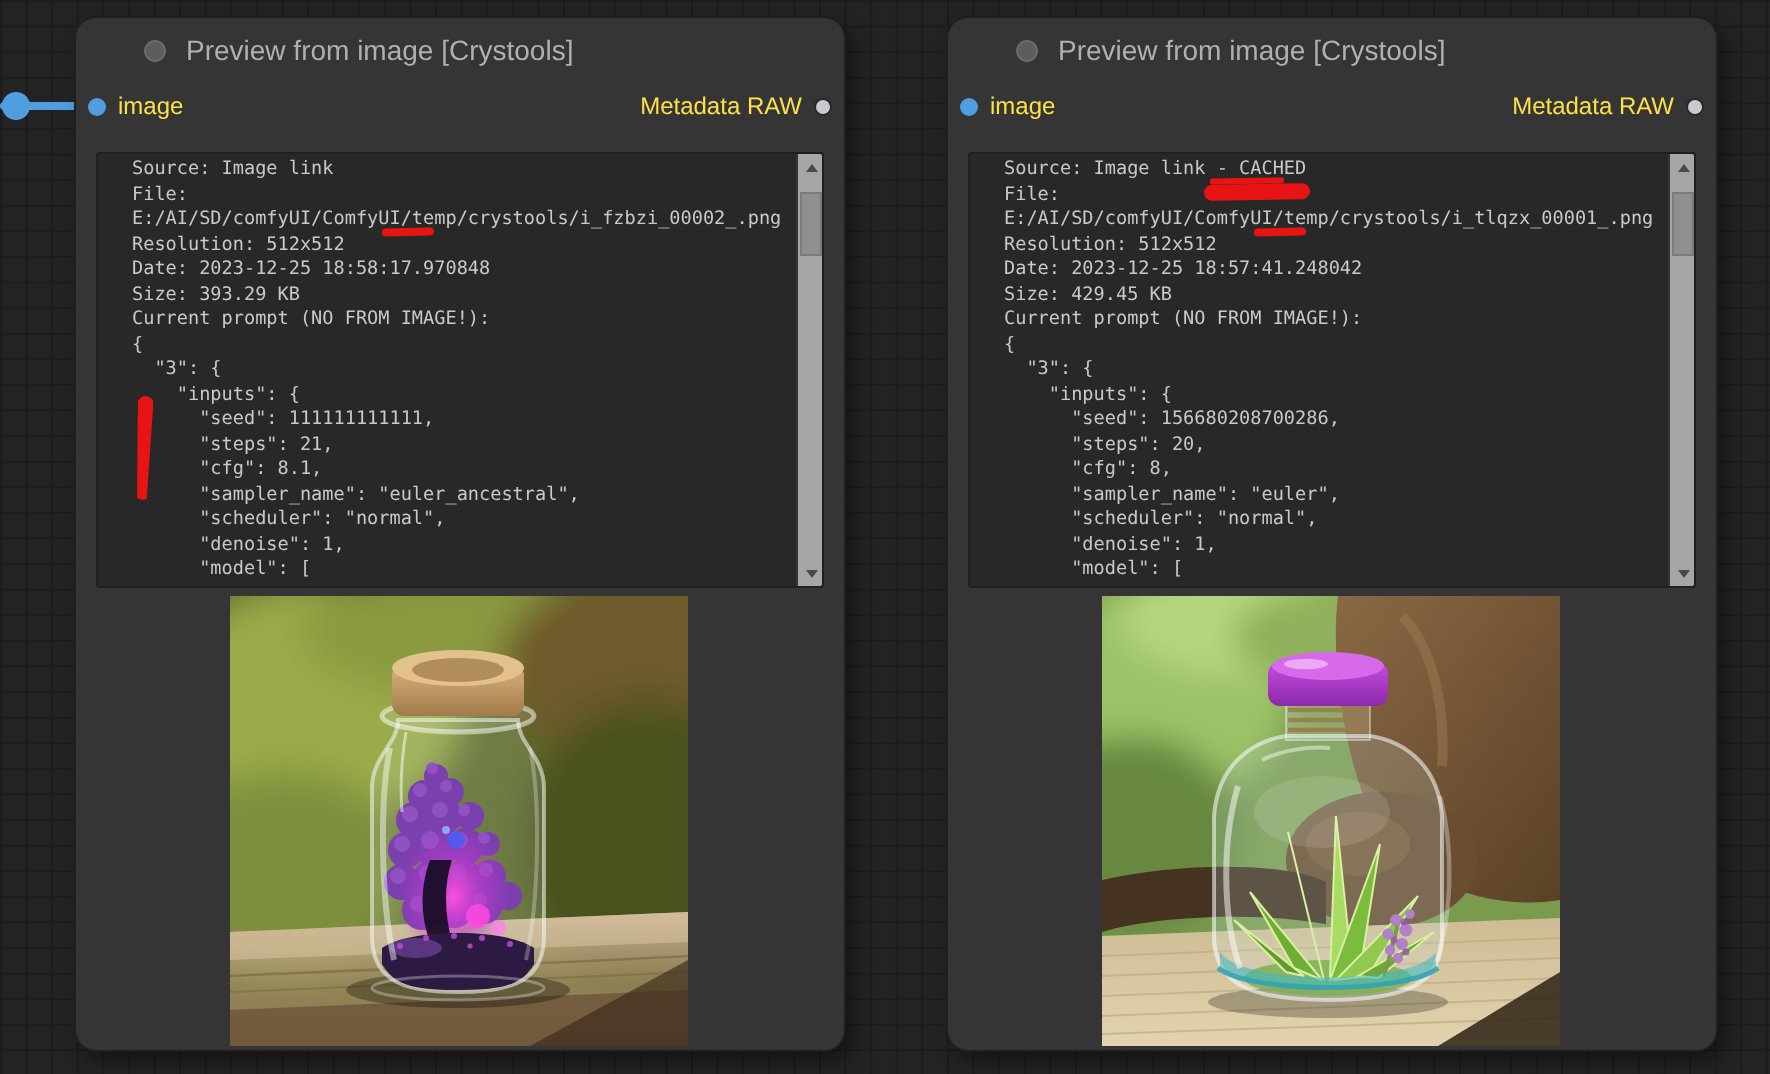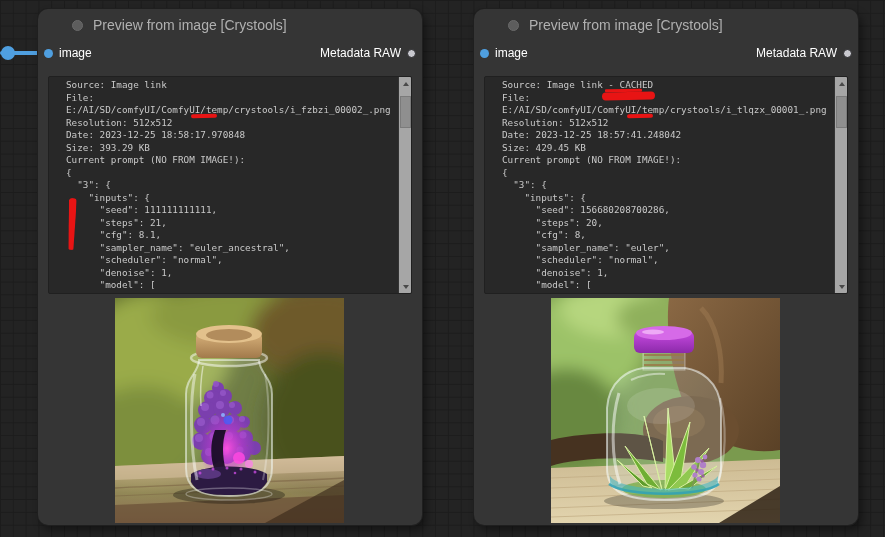--- a/index.html
+++ b/index.html
@@ -21,21 +21,21 @@
   }
   .node-left{left:38px;}
   .node-right{left:474px;}
   .title-bar{position:absolute;top:0;left:0;right:0;height:32px;display:flex;align-items:center;gap:10px;padding-left:14px;border-radius:10px 10px 0 0;margin-left:20px;}
   .title-dot{width:11px;height:11px;border-radius:50%;background:#5d5d5d;border:1px solid #6a6a6a;flex:none;}
   .title-text{color:#b0b0b0;font-size:14px;white-space:nowrap;}
   .io-row{position:absolute;top:38px;left:0;right:0;height:12px;display:flex;justify-content:space-between;align-items:center;padding:0 6px;}
   .port{display:flex;align-items:center;gap:6px;}
   .in-dot{width:9px;height:9px;border-radius:50%;background:#4f9fe0;flex:none;}
   .out-dot{width:9px;height:9px;border-radius:50%;background:#c9c9cf;border:1.5px solid #27272a;flex:none;}
-  .port-label{color:#ffffff;font-size:12px;white-space:nowrap;}
+  .port-label{color:#fde047;font-size:12px;white-space:nowrap;}
   .meta-box{
     position:absolute;top:67px;left:10px;width:364px;height:218px;background:#282828;
     border:1px solid #202020;border-radius:2px;overflow:hidden;padding-left:12px;
   }
   .meta-pre{
     margin:0;padding:2px 5px;white-space:pre;overflow:hidden;height:100%;
     font-family:"DejaVu Sans Mono","Liberation Mono",monospace;
     font-size:9.3px;line-height:12.5px;color:#c9c9c9;
   }
   .sbar{position:absolute;top:0;right:0;bottom:0;width:13px;background:#a6a6a6;border-left:1px solid #333;}

